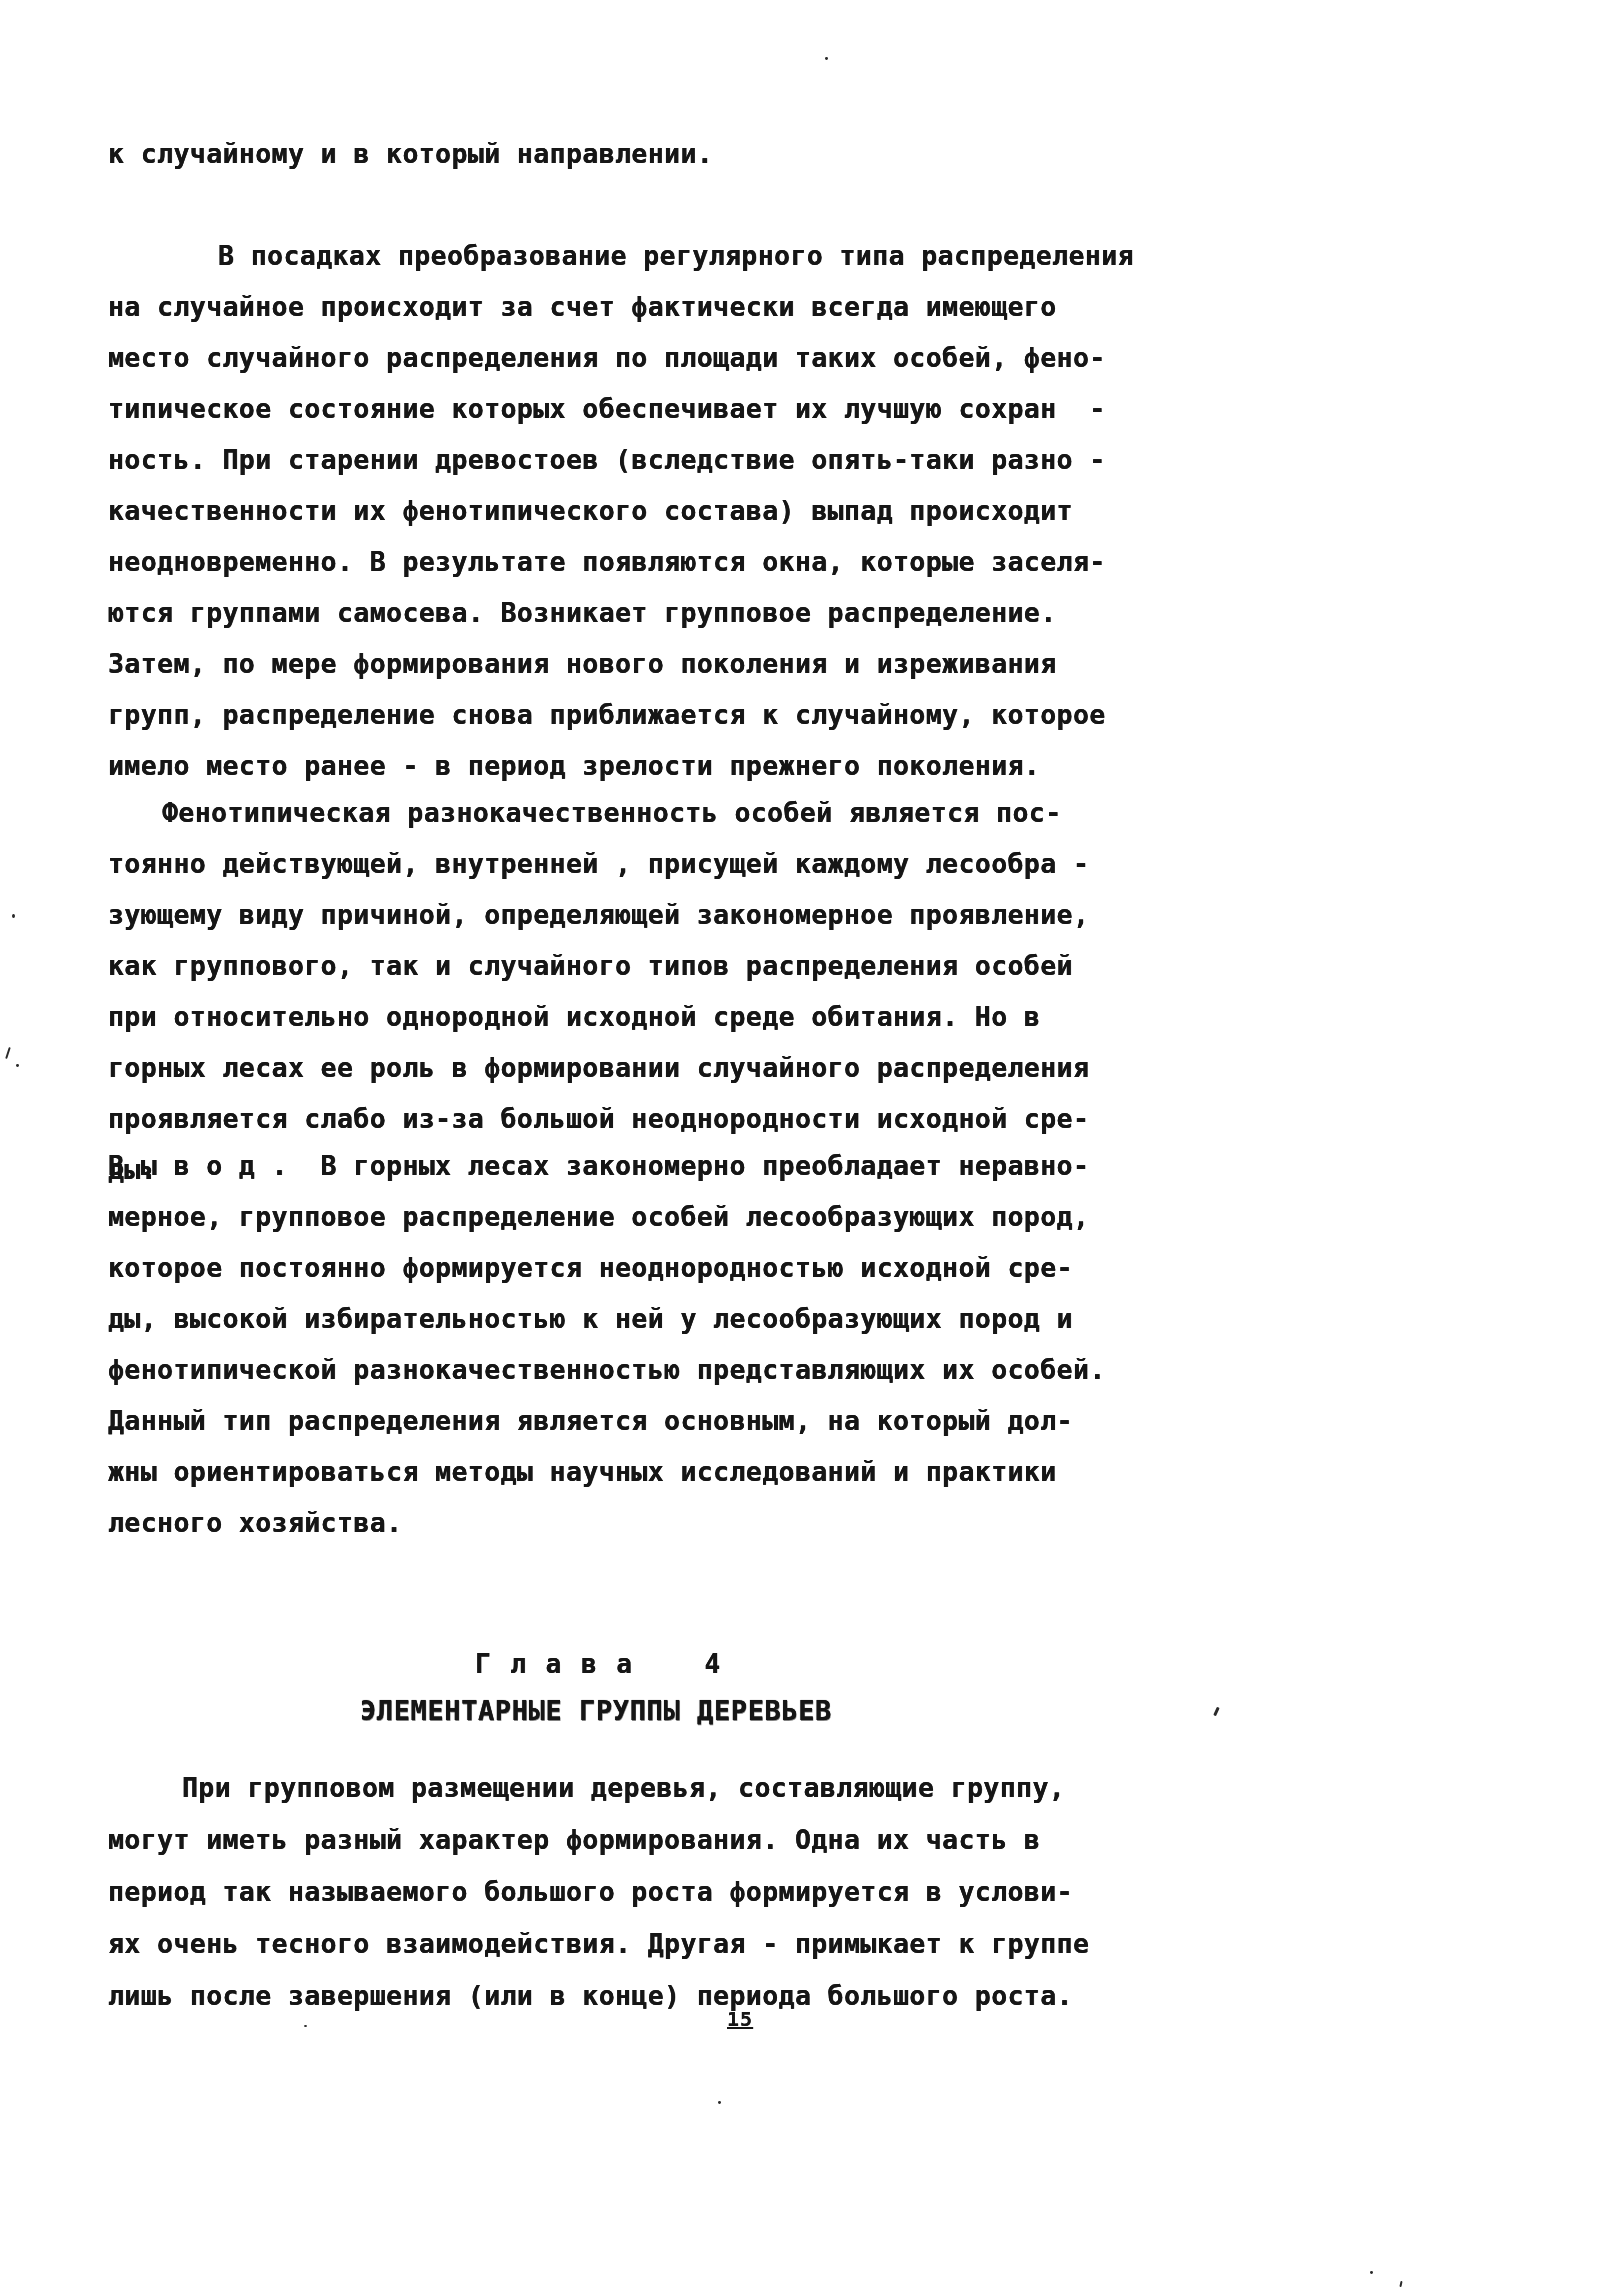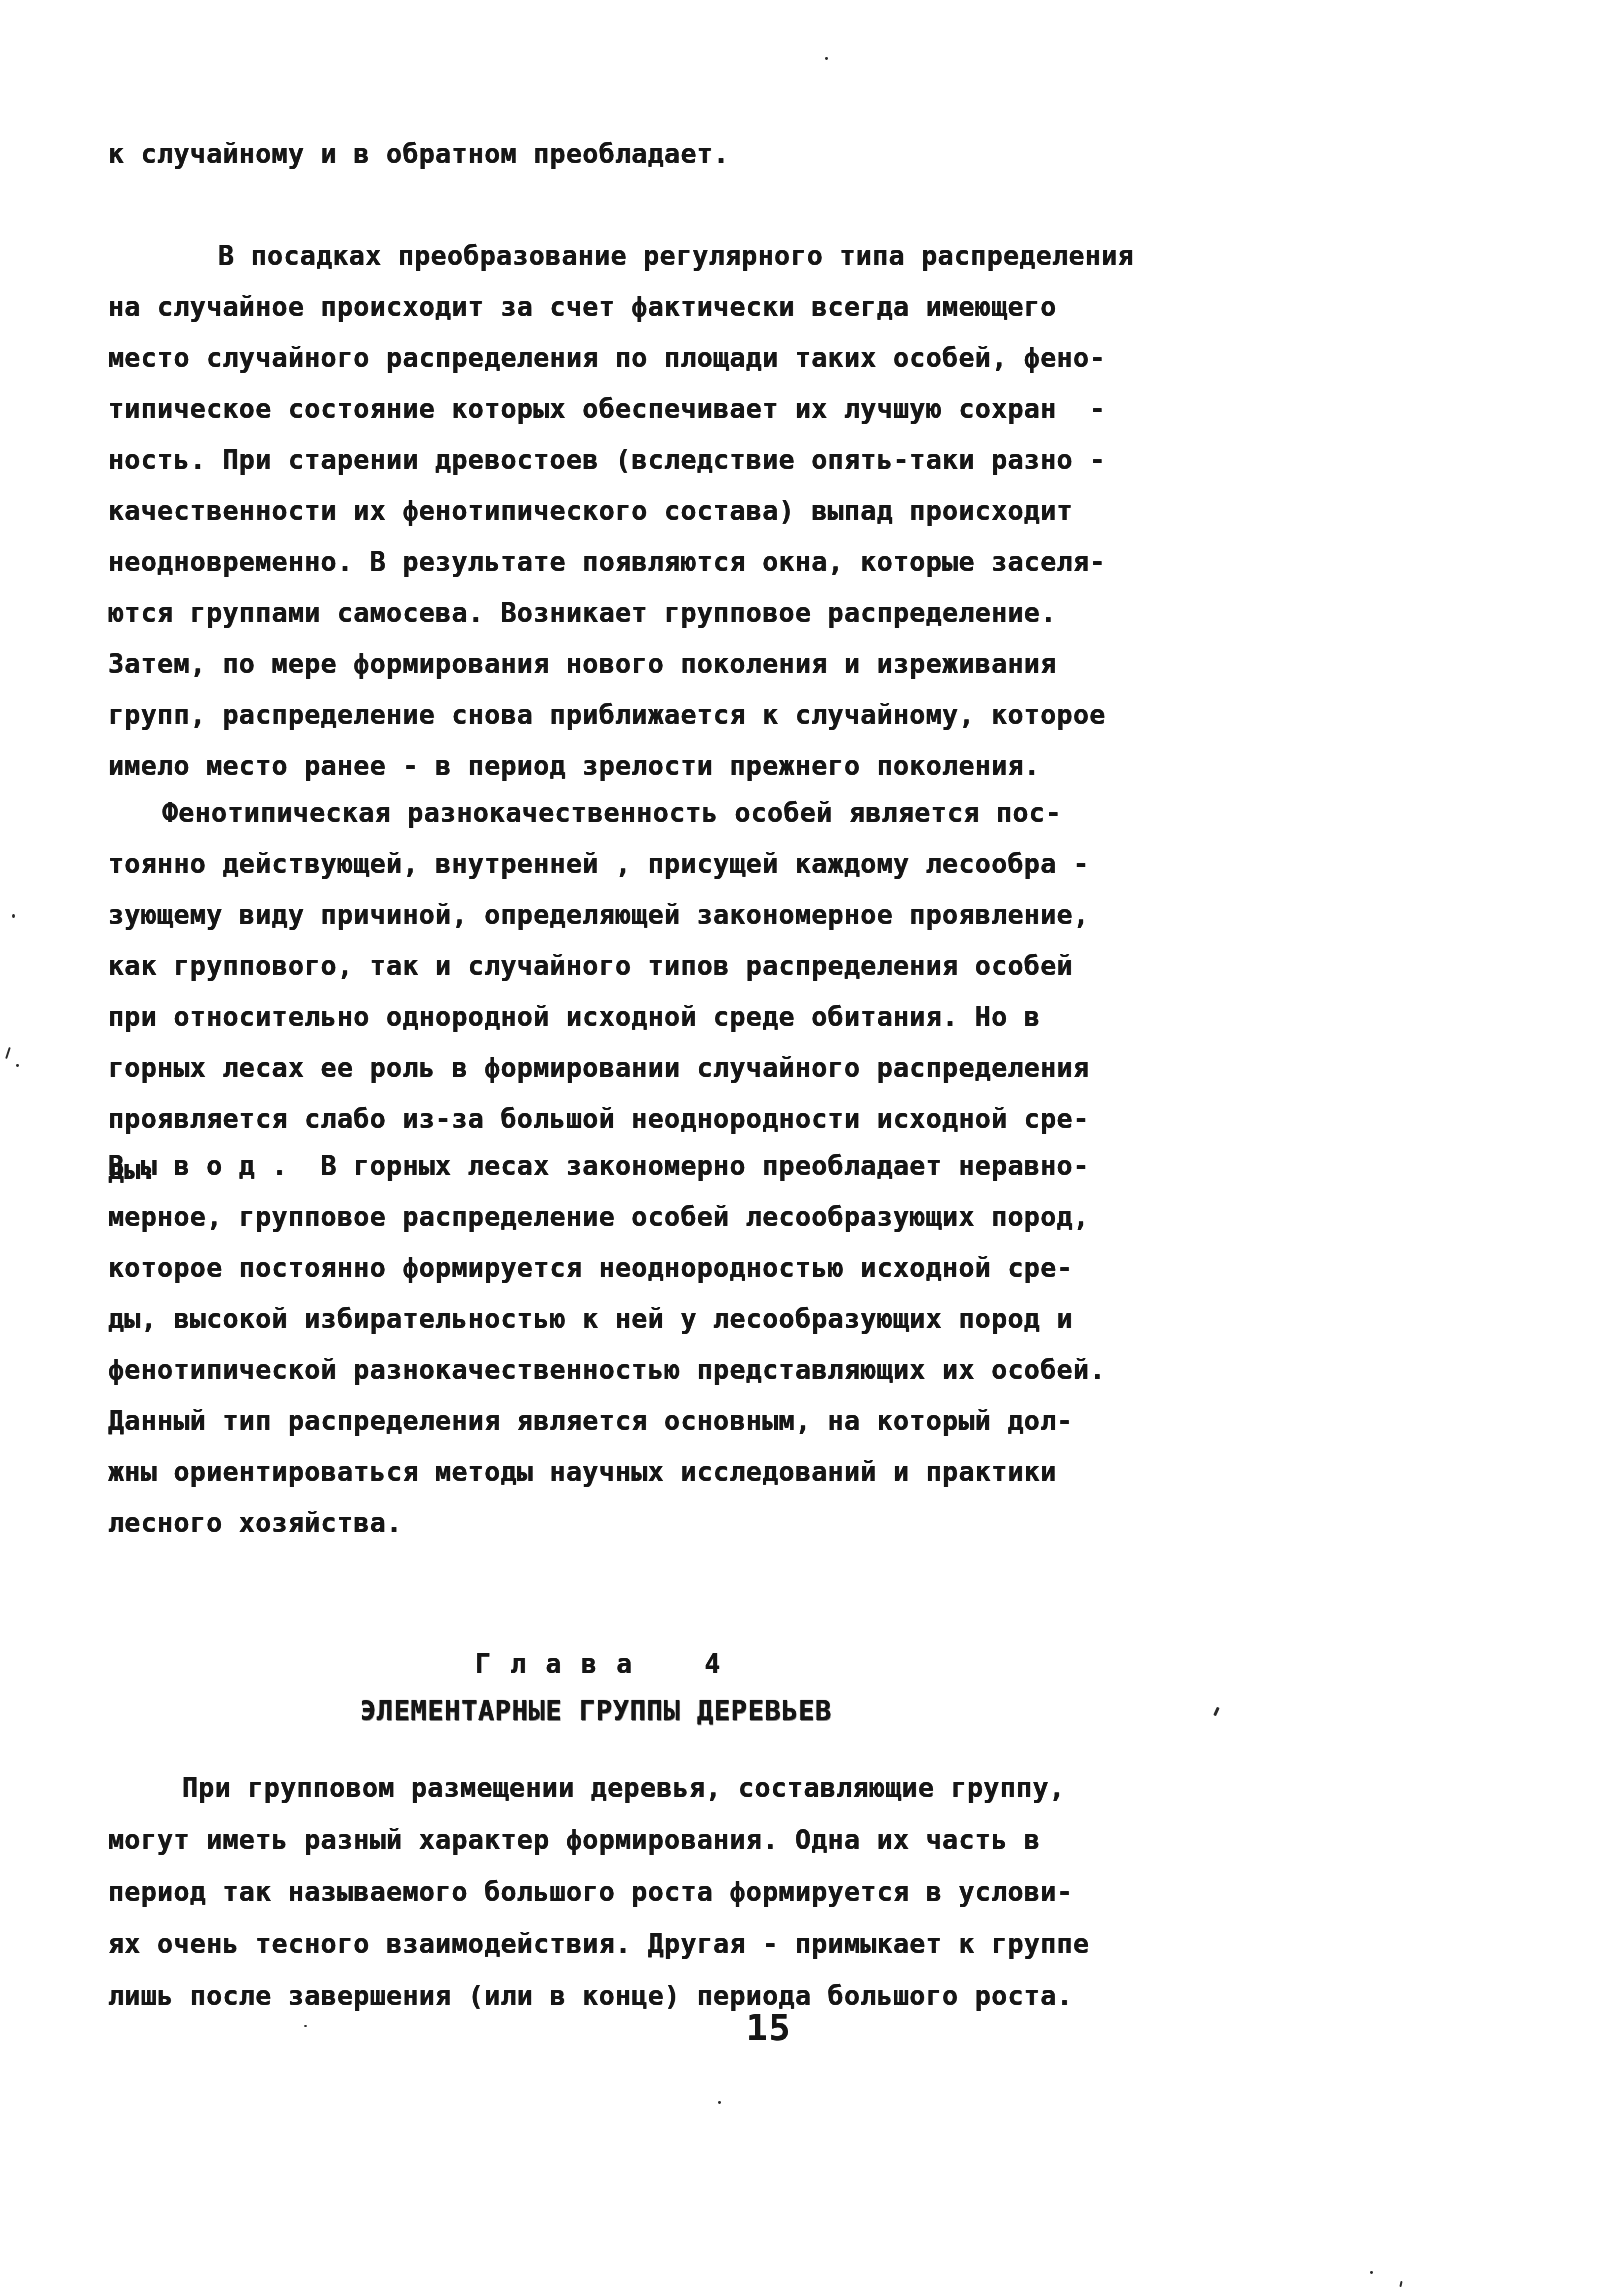--- a/index.html
+++ b/index.html
@@ -31,41 +31,42 @@
     position:absolute;left:475px;top:1649px;
     font-size:26px;letter-spacing:2px;white-space:pre;
     text-shadow:0 0 0.6px rgba(10,10,10,0.9), 0.4px 0.4px 0 rgba(20,20,20,0.45);
   }
   .chapter-title{
     position:absolute;left:360px;top:1695px;
     font-size:27px;letter-spacing:0.6px;white-space:pre;
     text-shadow:0 0 0.7px rgba(10,10,10,0.95), 0.5px 0.5px 0 rgba(20,20,20,0.5);
   }
   .page-number{
-    position:absolute;left:746px;top:2007px;
-    font-size:36px;letter-spacing:1px;
+    position:absolute;left:727px;top:2007px;
+    font-size:20px;letter-spacing:1px;
     text-shadow:0 0 0.6px rgba(10,10,10,0.9);
+    text-decoration:underline;
   }
   .speck{position:absolute;background:#2a2a2a;border-radius:50%;}
   .sp1{left:825px;top:57px;width:2.9px;height:2.9px;}
   .sp2{left:11.8px;top:914px;width:2.9px;height:3.9px;}
   .sp3{left:6.9px;top:1047px;width:2px;height:11.8px;transform:rotate(18deg);border-radius:1px;}
   .sp4{left:15.7px;top:1064px;width:2.9px;height:2.9px;}
   .sp5{left:1215px;top:1707px;width:2.9px;height:8.8px;transform:rotate(24deg);border-radius:1px;}
   .sp6{left:1370px;top:2271px;width:2.9px;height:2.9px;}
   .sp7{left:1400px;top:2281px;width:2px;height:5.9px;transform:rotate(12deg);border-radius:1px;}
   .sp8{left:718px;top:2101px;width:2.9px;height:2.9px;}
   .sp9{left:304px;top:2025px;width:2.9px;height:2px;}
 </style>
 </head>
 <body>
 
 <div class="page">
 
-  <div class="para p1"><div class="line">к случайному и в обратном преобладает.</div></div>
+  <div class="para p1"><div class="line">к случайному и в который направлении.</div></div>
   <div class="para p2"><div class="line" style="padding-left: 110px;">В посадках преобразование регулярного типа распределения</div><div class="line">на случайное происходит за счет фактически всегда имеющего</div><div class="line">место случайного распределения по площади таких особей, фено-</div><div class="line">типическое состояние которых обеспечивает их лучшую сохран  -</div><div class="line">ность. При старении древостоев (вследствие опять-таки разно -</div><div class="line">качественности их фенотипического состава) выпад происходит</div><div class="line">неодновременно. В результате появляются окна, которые заселя-</div><div class="line">ются группами самосева. Возникает групповое распределение.</div><div class="line">Затем, по мере формирования нового поколения и изреживания</div><div class="line">групп, распределение снова приближается к случайному, которое</div><div class="line">имело место ранее - в период зрелости прежнего поколения.</div></div>
   <div class="para p3"><div class="line" style="padding-left: 54px;">Фенотипическая разнокачественность особей является пос-</div><div class="line">тоянно действующей, внутренней , присущей каждому лесообра -</div><div class="line">зующему виду причиной, определяющей закономерное проявление,</div><div class="line">как группового, так и случайного типов распределения особей</div><div class="line">при относительно однородной исходной среде обитания. Но в</div><div class="line">горных лесах ее роль в формировании случайного распределения</div><div class="line">проявляется слабо из-за большой неоднородности исходной сре-</div><div class="line">ды.</div></div>
   <div class="para p4"><div class="line">В ы в о д .  В горных лесах закономерно преобладает неравно-</div><div class="line">мерное, групповое распределение особей лесообразующих пород,</div><div class="line">которое постоянно формируется неоднородностью исходной сре-</div><div class="line">ды, высокой избирательностью к ней у лесообразующих пород и</div><div class="line">фенотипической разнокачественностью представляющих их особей.</div><div class="line">Данный тип распределения является основным, на который дол-</div><div class="line">жны ориентироваться методы научных исследований и практики</div><div class="line">лесного хозяйства.</div></div>
 
   <div class="chapter-label">Г л а в а    4</div>
   <div class="chapter-title">ЭЛЕМЕНТАРНЫЕ ГРУППЫ ДЕРЕВЬЕВ</div>
 
   <div class="para p5"><div class="line" style="padding-left: 74px;">При групповом размещении деревья, составляющие группу,</div><div class="line">могут иметь разный характер формирования. Одна их часть в</div><div class="line">период так называемого большого роста формируется в услови-</div><div class="line">ях очень тесного взаимодействия. Другая - примыкает к группе</div><div class="line">лишь после завершения (или в конце) периода большого роста.</div></div>
 
   <div class="page-number">15</div>

